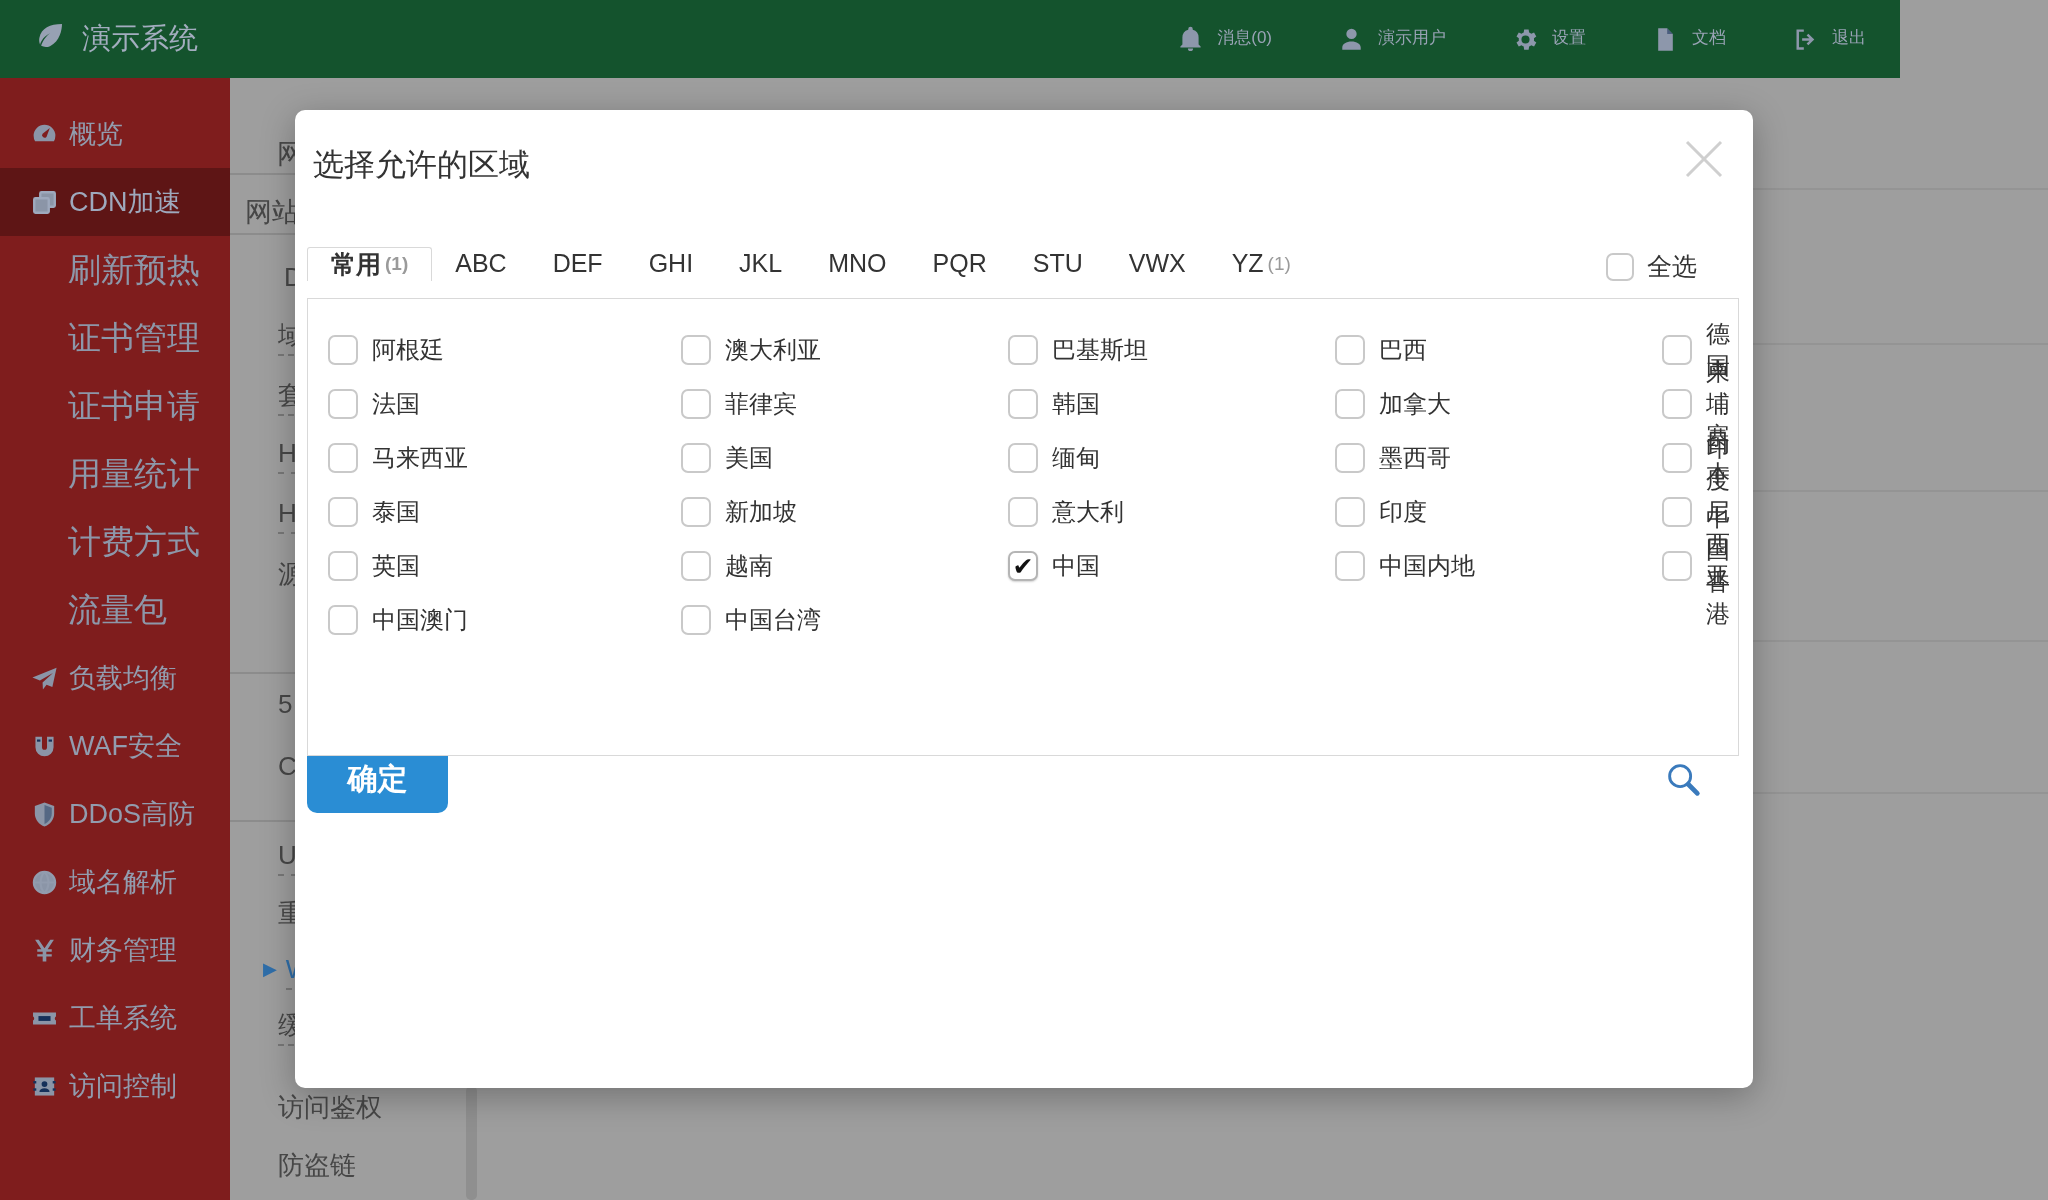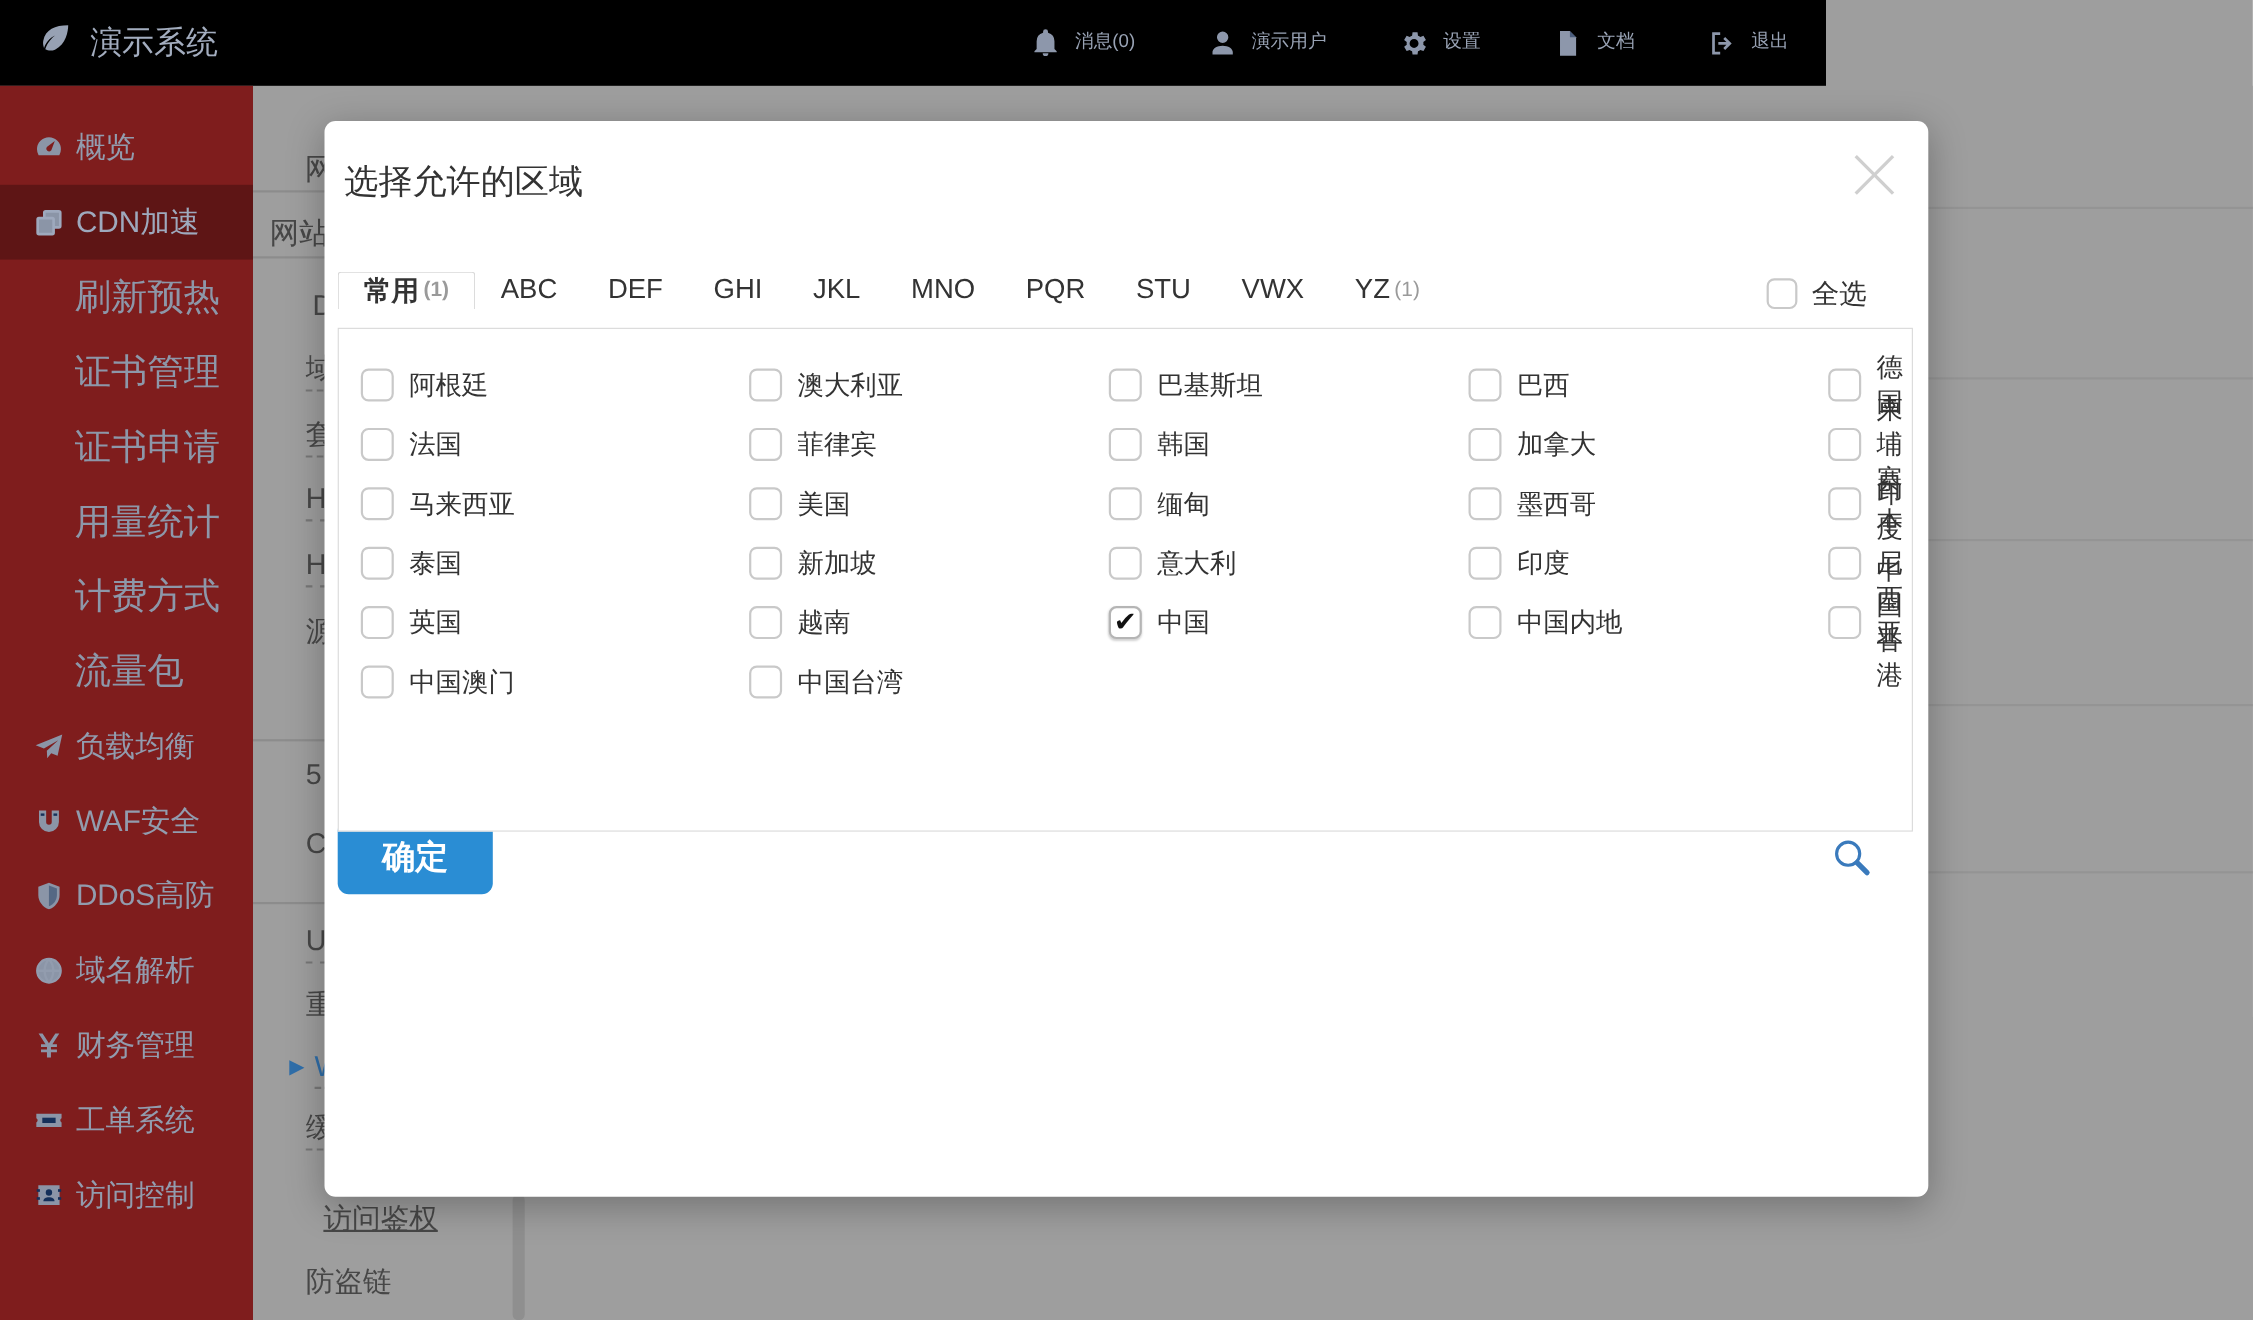--- a/index.html
+++ b/index.html
@@ -1,19 +1,19 @@
 <!DOCTYPE html>
 <html><head>
 <meta charset="utf-8">
 <style>
   html,body{margin:0;padding:0}
   body{width:2048px;height:1200px;position:relative;overflow:hidden;
        font-family:"Liberation Sans","DejaVu Sans",sans-serif;background:#9e9e9e}
   
-  .topbar{position:absolute;top:0;left:0;width:1660px;height:78px;background:#000000;z-index:5}
+  .topbar{position:absolute;top:0;left:0;width:1900px;height:78px;background:#14532d;z-index:5}
   .brand{position:absolute;left:34px;top:0;height:78px;display:flex;align-items:center;gap:16px;
          color:#a3adbf;font-size:29px;cursor:pointer}
   .brand svg{width:32px;height:32px;fill:#97a1b3}
   .tb-right{position:absolute;right:34px;top:0;height:78px;display:flex;align-items:center;gap:66px}
   .tb-item{display:flex;gap:13px;color:#99a3b5;font-size:17px;cursor:pointer;white-space:nowrap}
   .tb-item svg{width:27px;height:27px;fill:#8d97ab}
   
   .sidebar{position:absolute;top:78px;left:0;width:230px;height:1122px;background:#7f1d1d;z-index:5;
            padding-top:22px;box-sizing:border-box}
   .sb-item{height:68px;display:flex;align-items:center;padding-left:30px;color:#929cae;font-size:27px;cursor:pointer}
@@ -236,21 +236,21 @@
       <div class="bg-item" style="left: 48px; top: 300px;"><span class="frag dashed">套</span></div>
       <div class="bg-item" style="left: 48px; top: 360px;"><span class="frag dashed">H</span></div>
       <div class="bg-item" style="left: 48px; top: 420px;"><span class="frag dashed">H</span></div>
       <div class="bg-item" style="left: 48px; top: 479px;"><span class="frag">源</span></div>
       <div class="bg-item" style="left: 48px; top: 611px;"><span class="frag">5</span></div>
       <div class="bg-item" style="left: 48px; top: 673px;"><span class="frag">C</span></div>
       <div class="bg-item" style="left: 48px; top: 762px;"><span class="frag dashed">U</span></div>
       <div class="bg-item" style="left: 48px; top: 818px;"><span class="frag">重</span></div>
       <div class="bg-item link" style="left: 33px; top: 876px;"><span class="tri">▶</span><span class="frag dashed">W</span></div>
       <div class="bg-item" style="left: 48px; top: 930px;"><span class="frag dashed">缓</span></div>
-      <div class="bg-item" style="left: 64px; top: 1012px; text-decoration: underline;"><span class="frag">访问鉴权</span></div>
+      <div class="bg-item" style="left: 48px; top: 1012px;"><span class="frag">访问鉴权</span></div>
       <div class="bg-item" style="left: 48px; top: 1070px;"><span class="frag">防盗链</span></div>
     </div>
   <div class="bg-scrollbar"></div>
 </div>
 
 <div class="modal">
   <div class="modal-title">选择允许的区域</div>
   <button class="close-btn">
     <svg viewBox="0 0 50 50">
         <line x1="8" y1="8" x2="42" y2="42"></line>

